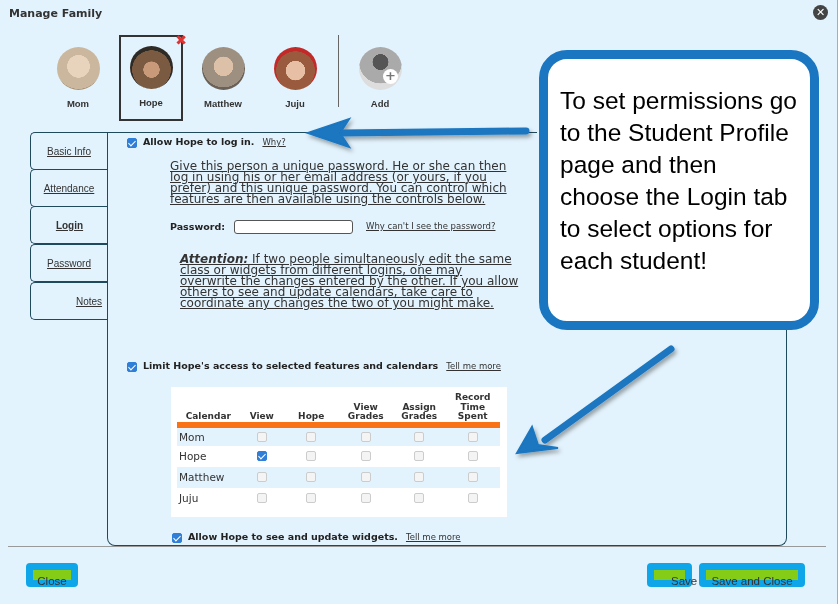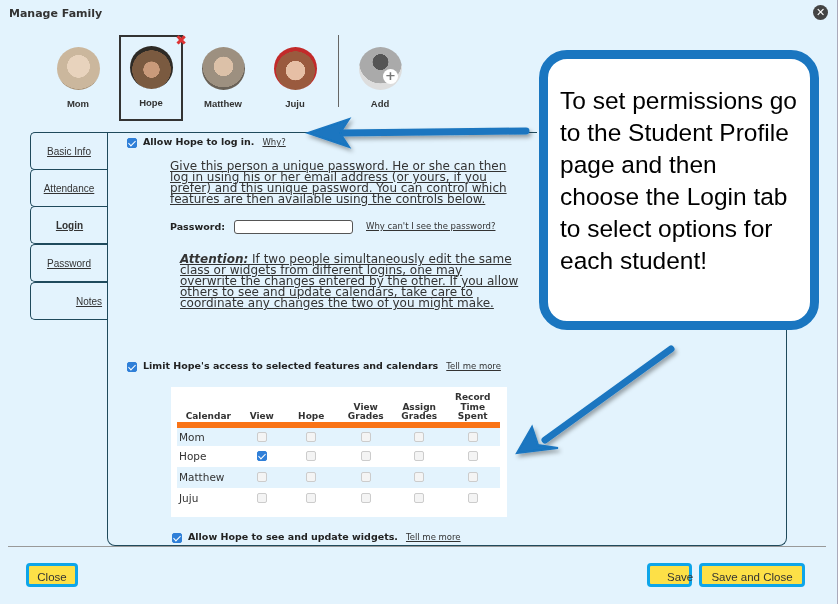--- a/index.html
+++ b/index.html
@@ -95,21 +95,21 @@
   th { font-weight: bold; color: #333; vertical-align: bottom; text-align: center; line-height: 9.5px; padding-bottom: 0; border-bottom: 6px solid #f97316; }
   th:first-child { text-align: center; }
   td { height: 21px; text-align: center; }
   td:first-child { text-align: left; font-size: 10.5px; color: #333; padding-left: 2px; }
   tr.shaded td { background: #e3f3fd; }
   td .cb { width: 10px; height: 10px; border-color: #ccc; background: #f4f4f4; }
 
   .bottom-sep { position: absolute; left: 8px; top: 546px; width: 818px; height: 1px; background: #999; }
   .btn {
     position: absolute; top: 563px; height: 24px;
-    border: 3px solid #0ea5e9; border-radius: 4px; background: #fde047;
+    border: 7px solid #0ea5e9; border-radius: 4px; background: #84cc16;
     font-size: 11.5px; color: #333; text-align: center; line-height: 22px;
     font-family: "Liberation Sans", sans-serif;
   }
 
   .callout {
     position: absolute; left: 539px; top: 50px; width: 280px; height: 280px;
     border: 9px solid #1a76c0; border-radius: 28px; background: #fff;
     padding: 26px 12px 0 12px;
     font-family: "Liberation Sans", sans-serif; font-size: 24.5px; line-height: 32px; color: #000;
   }

